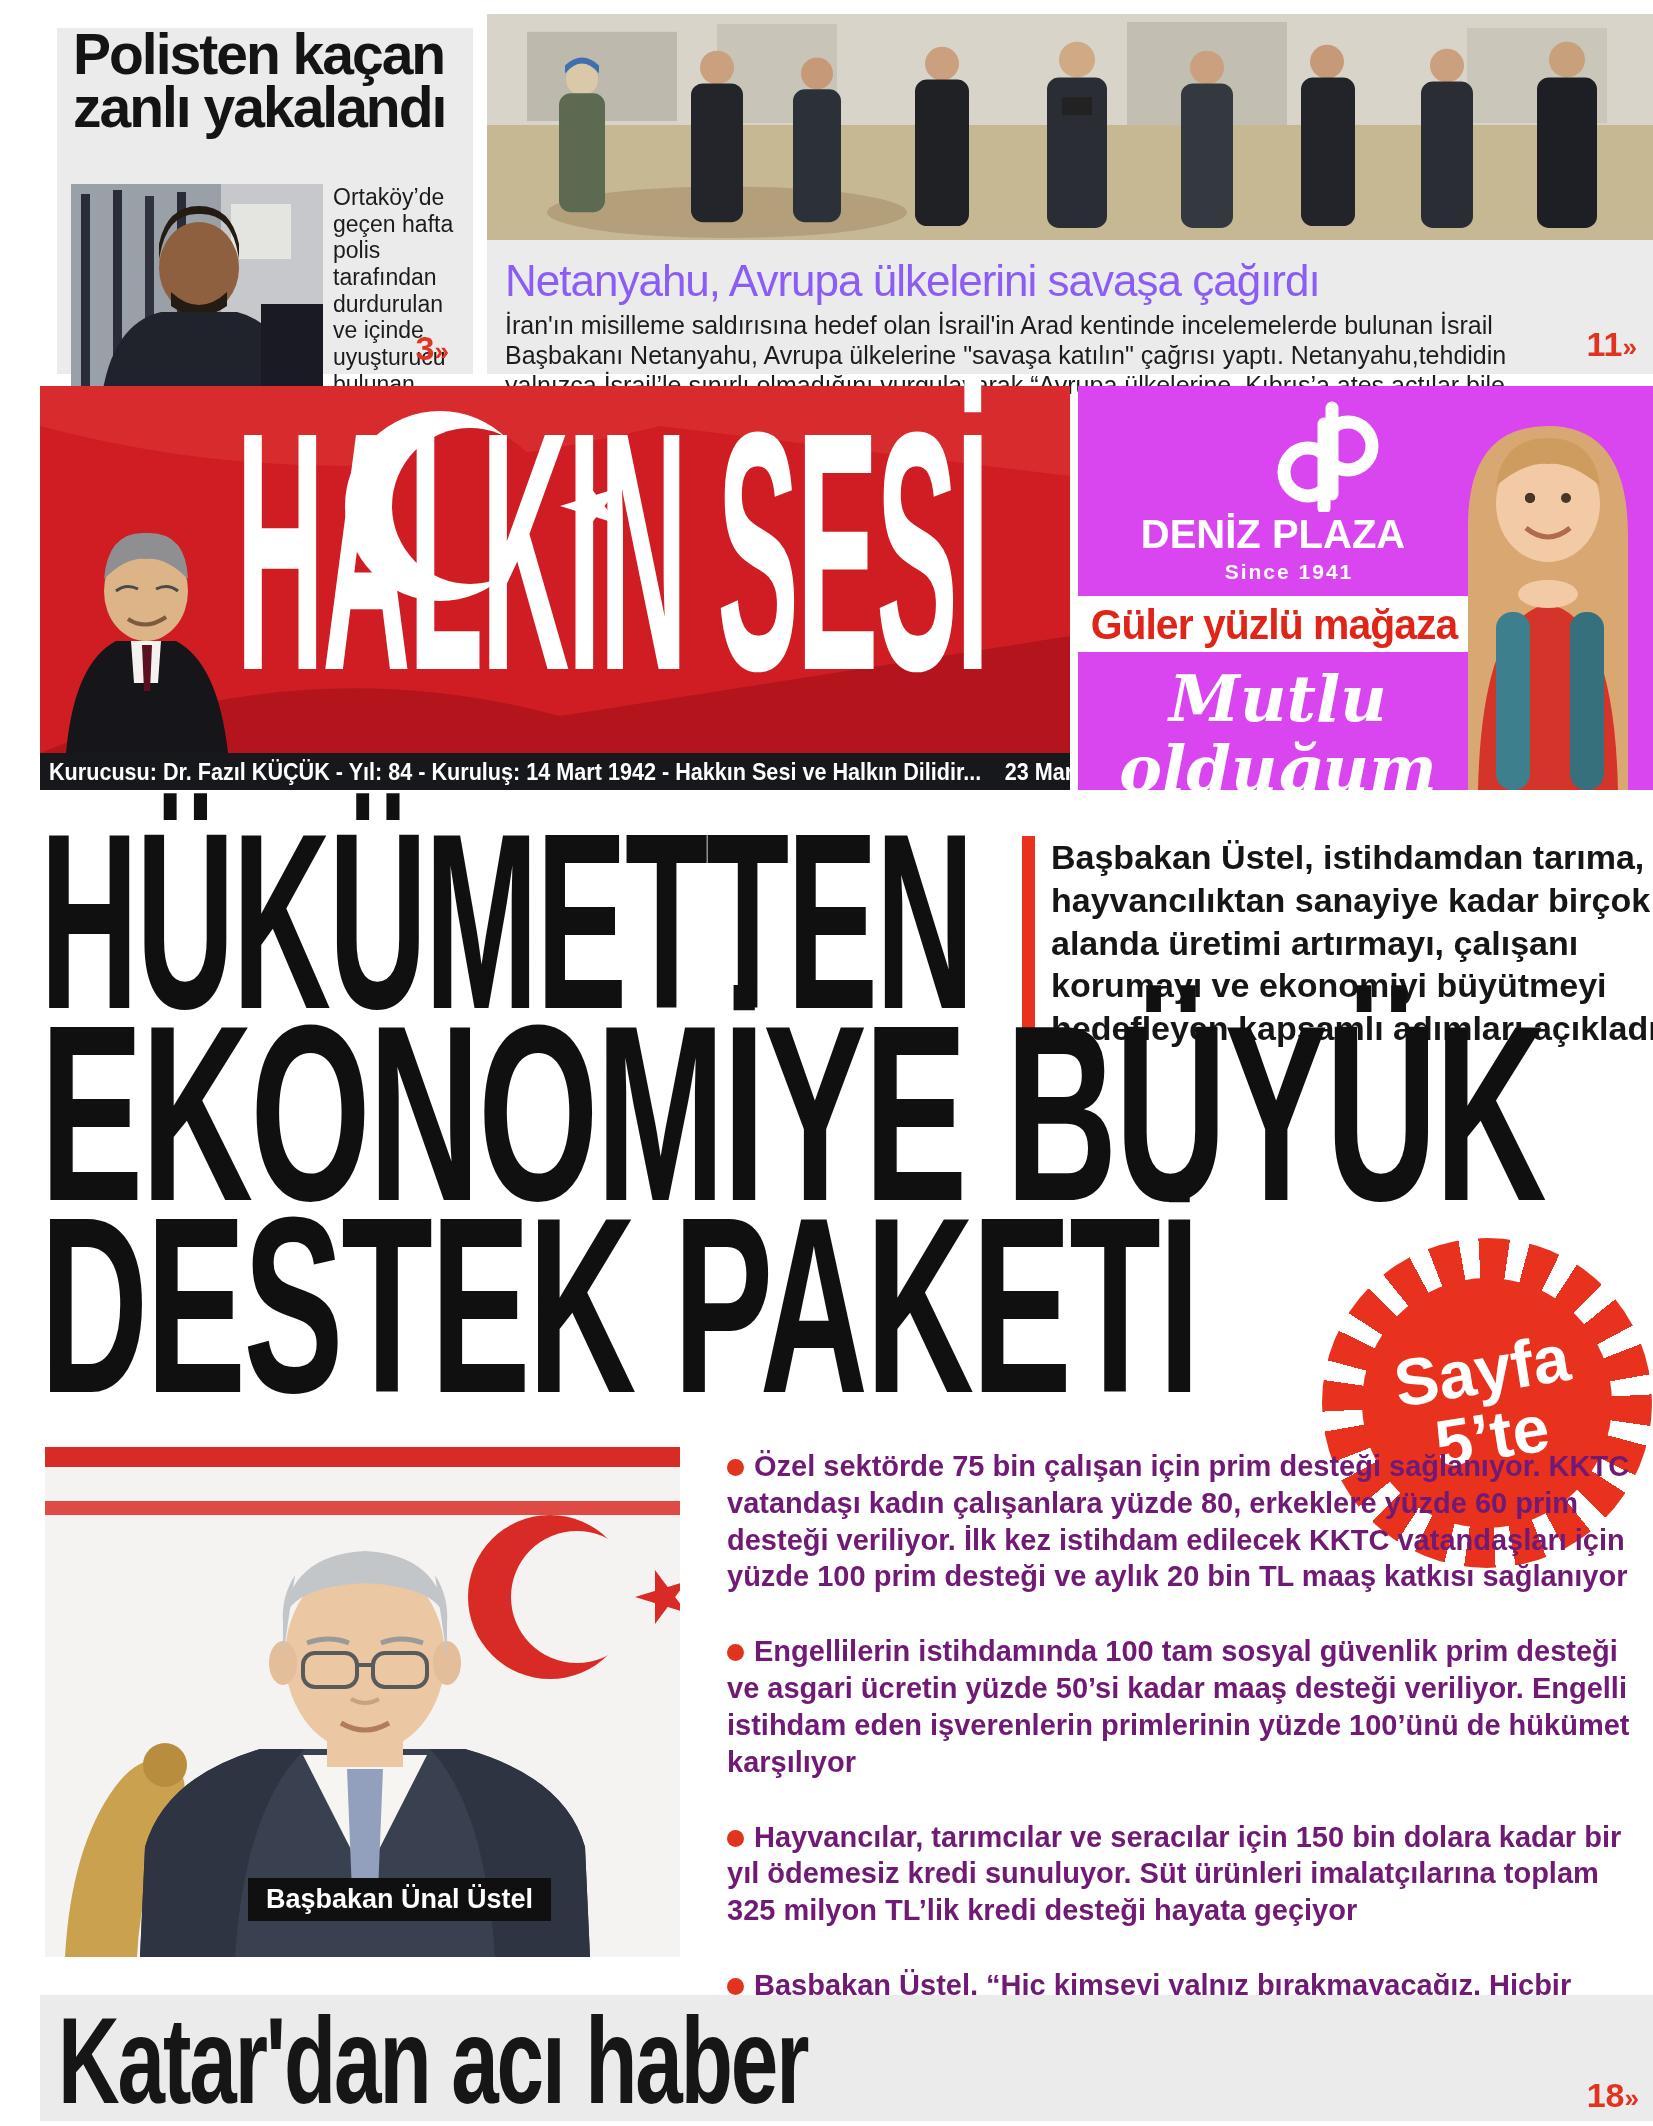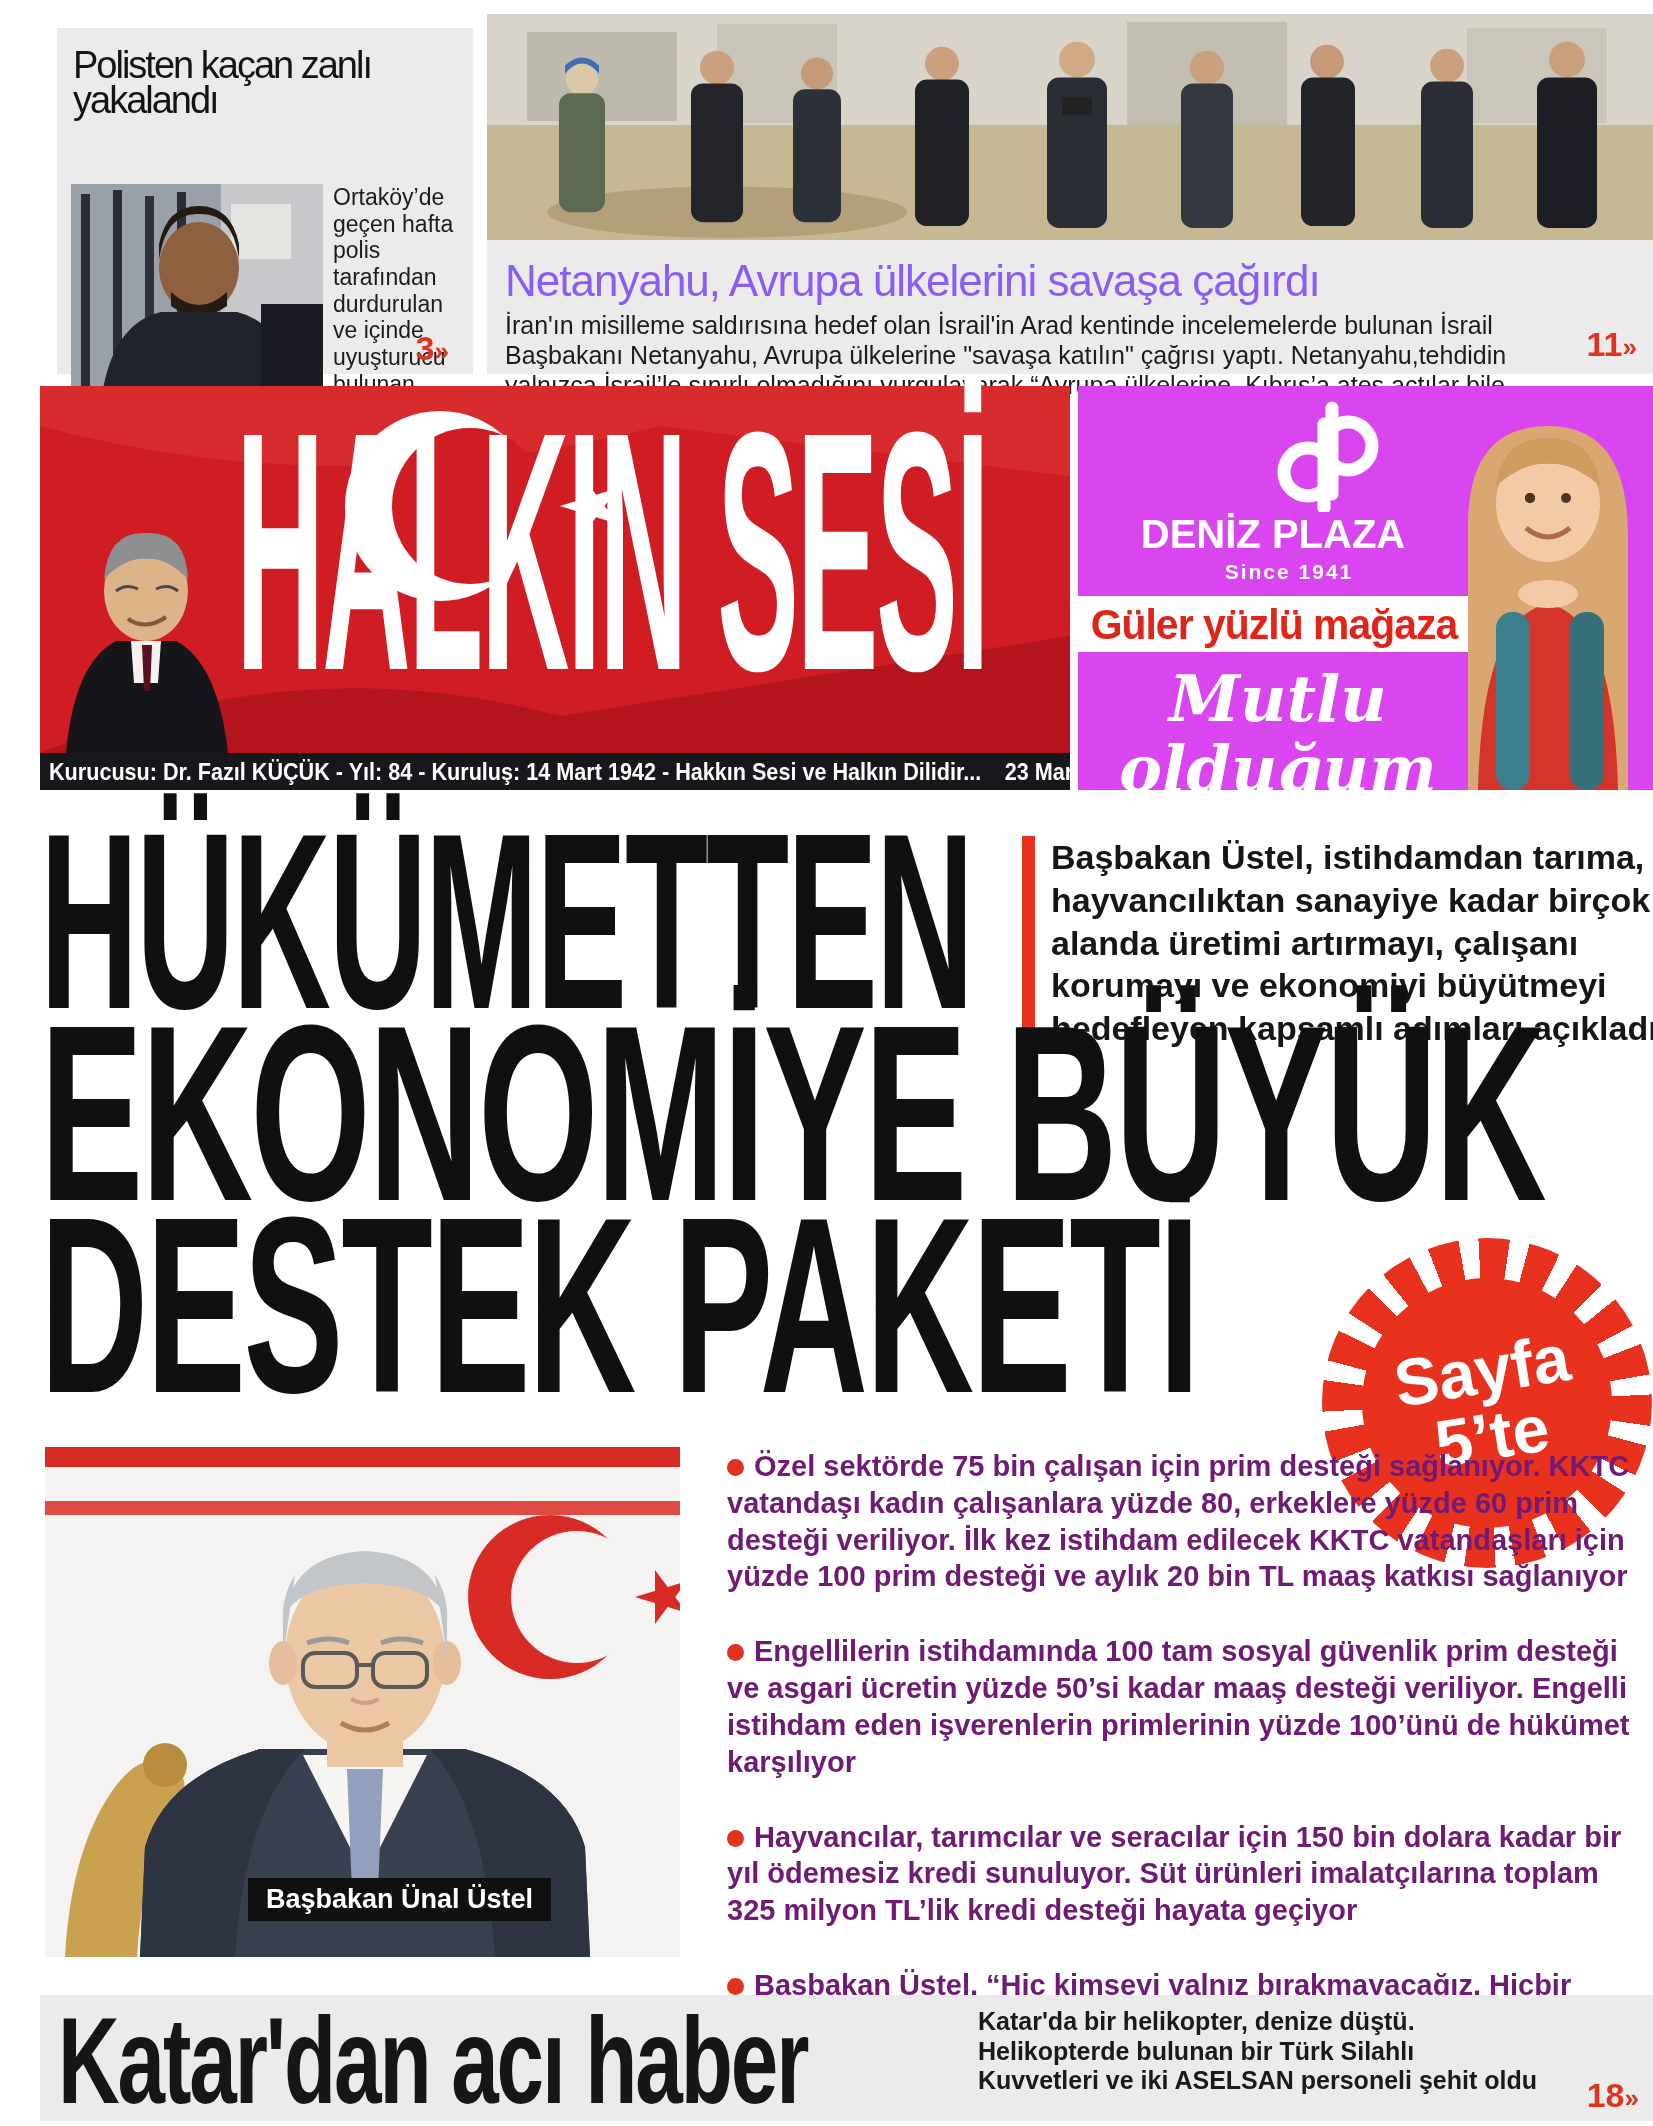--- a/index.html
+++ b/index.html
@@ -6,21 +6,21 @@
   .page{position:relative;width:1653px;height:2126px;background:#fff;
         font-family:"Liberation Sans",sans-serif;color:#111;overflow:hidden;}
   .box{position:absolute;background:#ebebeb;}
   .cond{display:inline-block;transform-origin:0 50%;white-space:nowrap;}
   .pageref{color:#e0341f;font-weight:bold;}
   .pageref .num{font-size:34px;}
   .pageref .arr{font-size:26px;}
 
   
   .tl{left:57px;top:28px;width:416px;height:346px;}
-  .tl h2{margin:20px 14px 0 16px;font-size:38px;line-height:0.93;letter-spacing:-2px;font-weight:normal;color:#141414;}
+  .tl h2{margin:0 14px 0 16px;font-size:57px;line-height:0.93;letter-spacing:-2px;font-weight:bold;color:#141414;}
   .tl .row{position:absolute;left:14px;top:156px;right:10px;bottom:8px;display:flex;}
   .tl .photo{width:252px;height:218px;flex:0 0 auto;}
   .tl .side{margin-left:10px;font-size:23px;line-height:1.16;color:#1c1c1c;}
   .tl .pr{position:absolute;right:24px;bottom:6px;}
 
   
   .tr{left:487px;top:14px;width:1166px;height:360px;}
   .tr .photo{display:block;width:1166px;height:226px;}
   .tr h2{margin:16px 14px 0 18px;font-size:44px;letter-spacing:-1px;font-weight:normal;color:#8b5cf6;}
   .tr .body{margin:4px 90px 0 18px;font-size:25px;line-height:1.2;color:#1c1c1c;}
@@ -246,17 +246,16 @@
 
   <div class="bullets">
     <div class="bullet"><span class="dot"></span><span>Özel sektörde 75 bin çalışan için prim desteği sağlanıyor. KKTC vatandaşı kadın çalışanlara yüzde 80, erkeklere yüzde 60 prim desteği veriliyor. İlk kez istihdam edilecek KKTC vatandaşları için yüzde 100 prim desteği ve aylık 20 bin TL maaş katkısı sağlanıyor</span></div>
     <div class="bullet"><span class="dot"></span><span>Engellilerin istihdamında 100 tam sosyal güvenlik prim desteği ve asgari ücretin yüzde 50’si kadar maaş desteği veriliyor. Engelli istihdam eden işverenlerin primlerinin yüzde 100’ünü de hükümet karşılıyor</span></div>
     <div class="bullet"><span class="dot"></span><span>Hayvancılar, tarımcılar ve seracılar için 150 bin dolara kadar bir yıl ödemesiz kredi sunuluyor. Süt ürünleri imalatçılarına toplam 325 milyon TL’lik kredi desteği hayata geçiyor</span></div>
     <div class="bullet"><span class="dot"></span><span>Başbakan Üstel, “Hiç kimseyi yalnız bırakmayacağız. Hiçbir sektörü kaderine terk etmeyeceğiz. Üreten kazanacak. Çalışan kazanacak. Bu ülke kazanacak" ifadelerini kullandı</span></div>
   </div>
 
   <footer class="box bot">
     <h2><span class="cond">Katar'dan acı haber</span></h2>
-    <div class="body">Katar'da bir helikopter, denize düştü. Helikopterde bulunan bir Türk Silahlı Kuvvetleri ve iki ASELSAN personeli şehit oldu</div>
     <div class="pr pageref"><span class="num">18</span><span class="arr">»</span></div>
   </footer>
 
 </div>
 
 </body></html>

